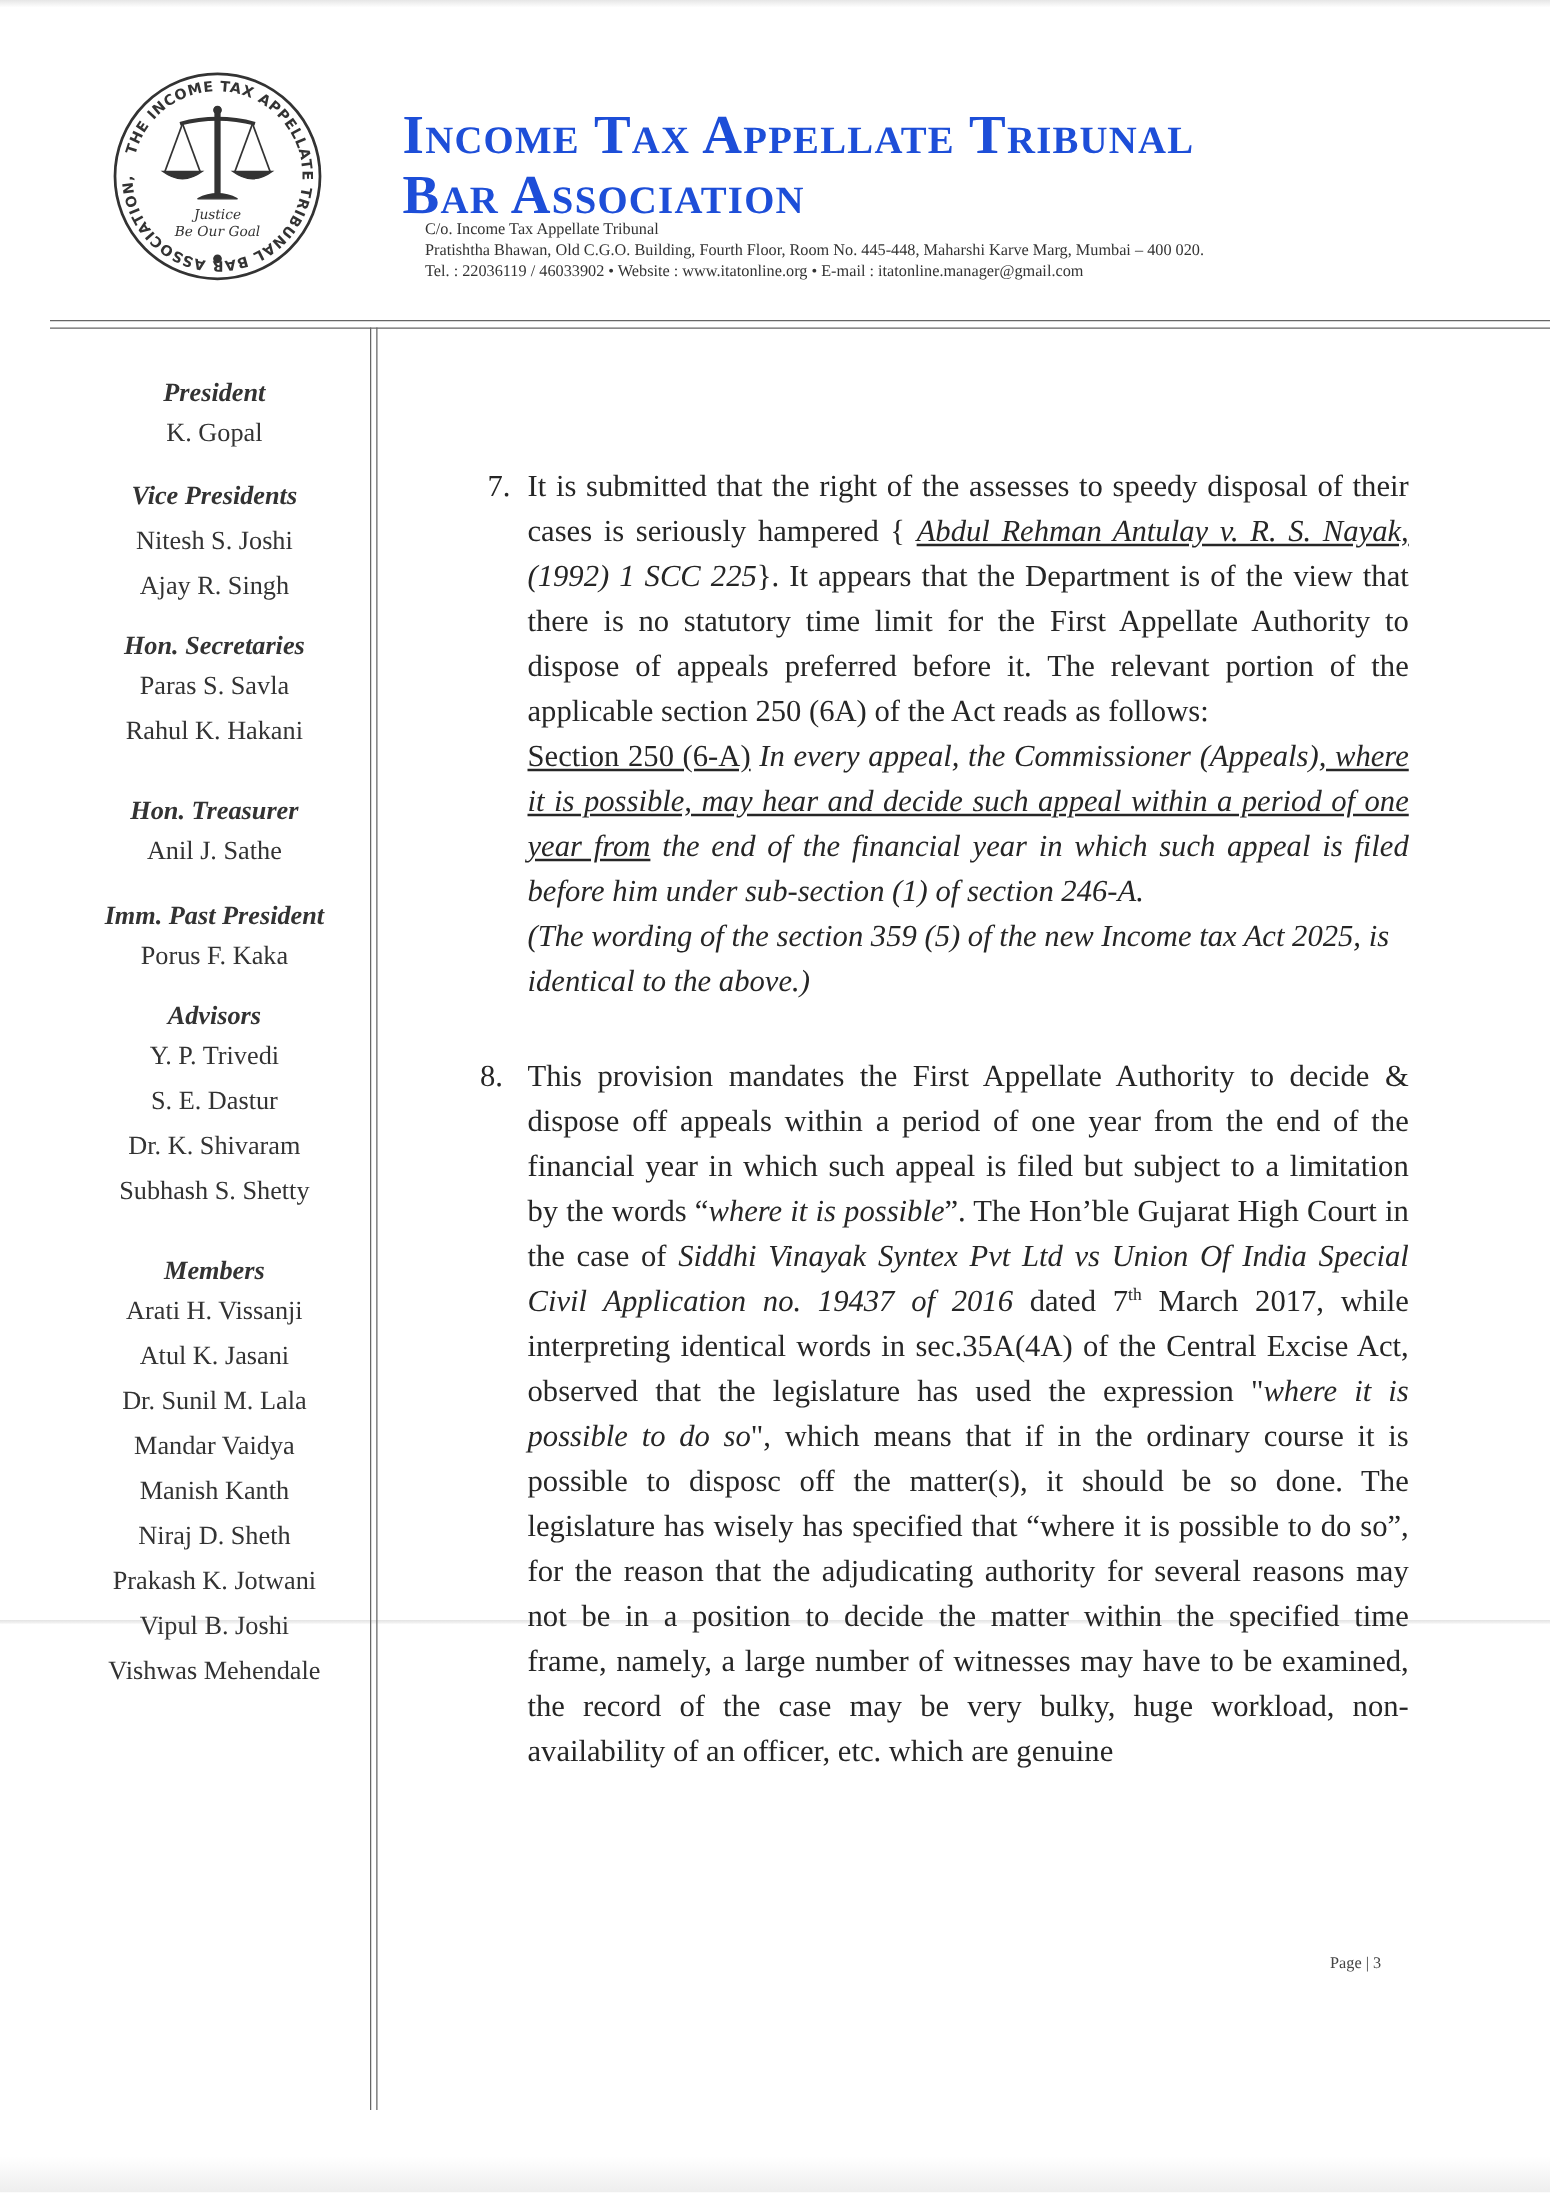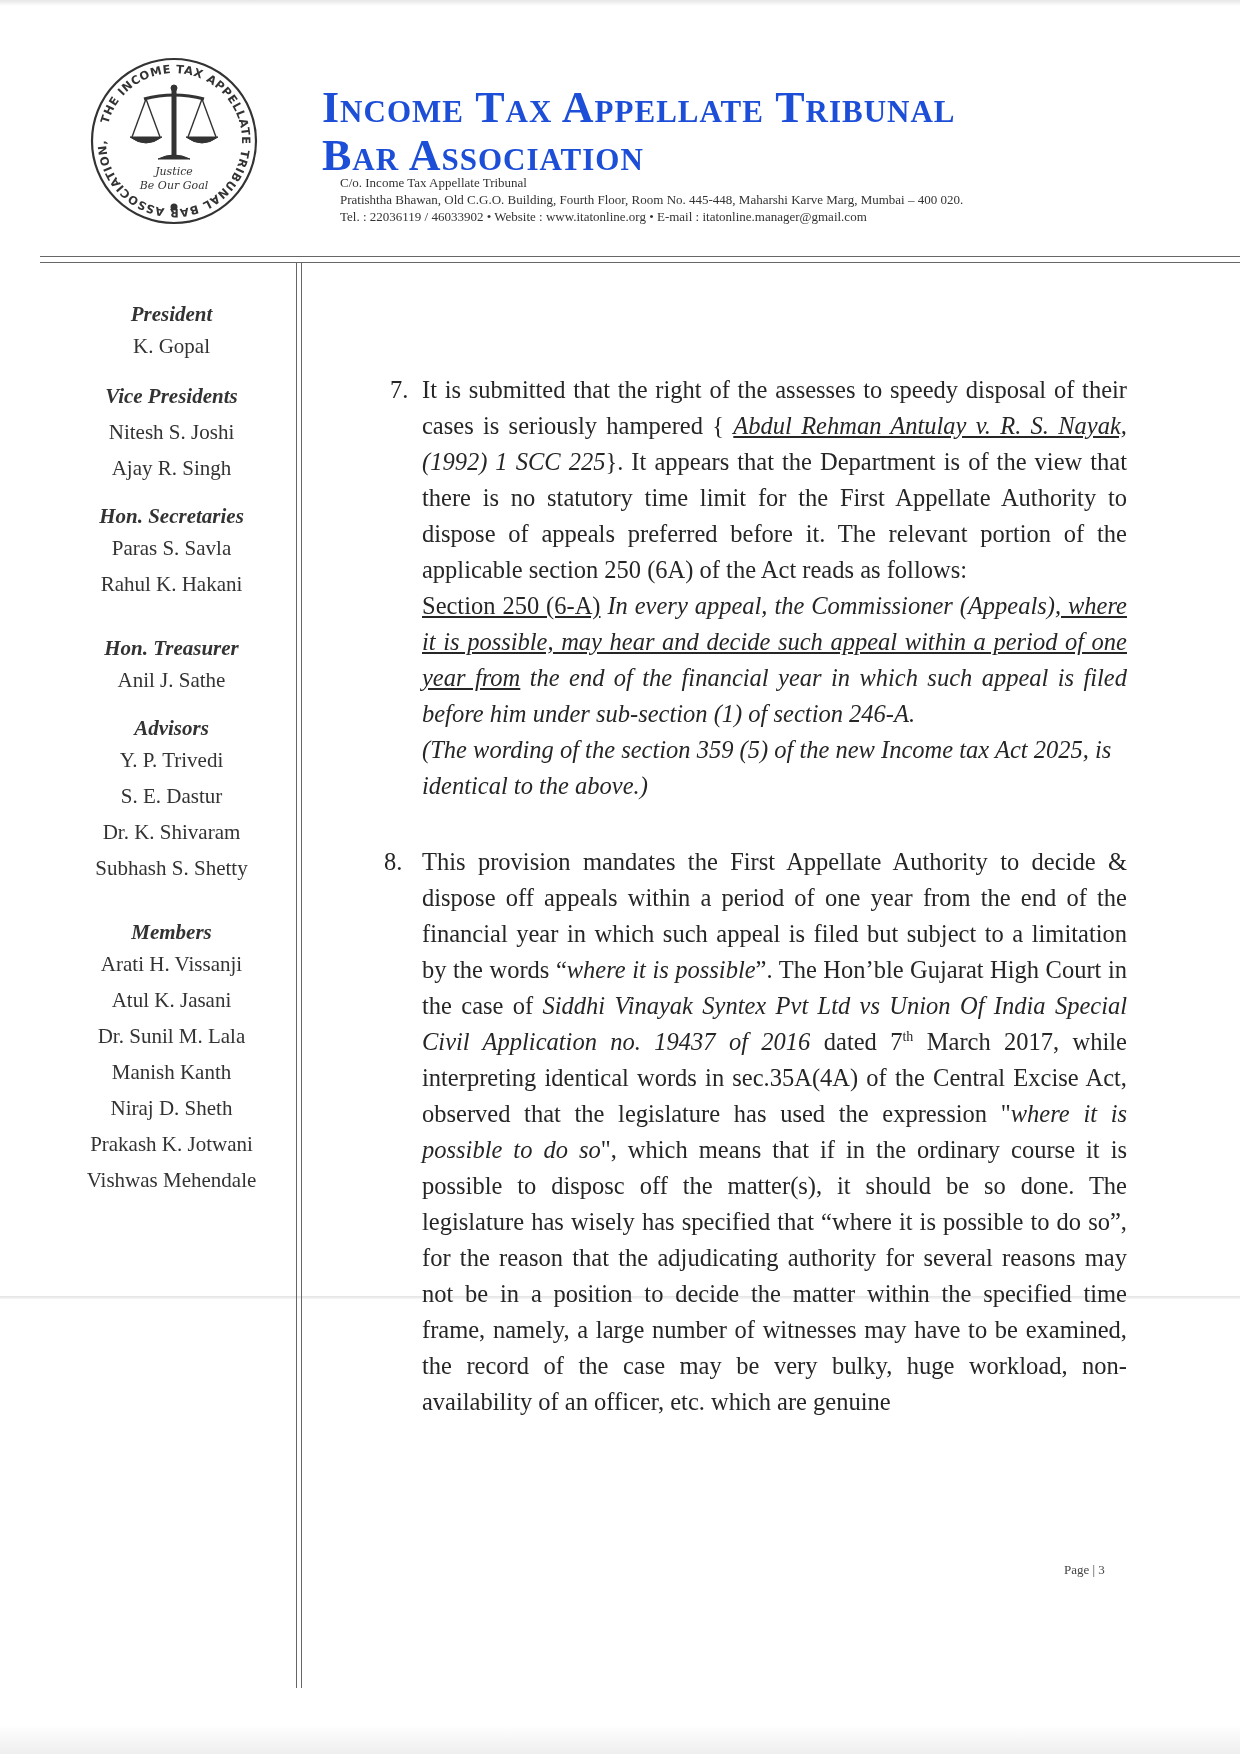--- a/index.html
+++ b/index.html
@@ -116,35 +116,41 @@
   </div>
   <div class="sb-group" style="margin-top:16px;">
     <div class="sb-title">Hon. Secretaries</div>
     <div class="sb-name">Paras S. Savla</div>
     <div class="sb-name">Rahul K. Hakani</div>
   </div>
   <div class="sb-group" style="margin-top:32px;">
     <div class="sb-title">Hon. Treasurer</div>
     <div class="sb-name">Anil J. Sathe</div>
   </div>
+  <div class="sb-group" style="margin-top:20px;">
+    <div class="sb-title">Imm. Past President</div>
+    <div class="sb-name">Porus F. Kaka</div>
+  </div>
   <div class="sb-group" style="margin-top:16px;">
     <div class="sb-title">Advisors</div>
     <div class="sb-name">Y. P. Trivedi</div>
     <div class="sb-name">S. E. Dastur</div>
     <div class="sb-name">Dr. K. Shivaram</div>
     <div class="sb-name">Subhash S. Shetty</div>
   </div>
   <div class="sb-group" style="margin-top:32px;">
     <div class="sb-title">Members</div>
     <div class="sb-name">Arati H. Vissanji</div>
     <div class="sb-name">Atul K. Jasani</div>
     <div class="sb-name">Dr. Sunil M. Lala</div>
+    <div class="sb-name">Mandar Vaidya</div>
     <div class="sb-name">Manish Kanth</div>
     <div class="sb-name">Niraj D. Sheth</div>
     <div class="sb-name">Prakash K. Jotwani</div>
+    <div class="sb-name">Vipul B. Joshi</div>
     <div class="sb-name">Vishwas Mehendale</div>
   </div>
 </div>
 
 <div class="body">
   <div class="para">
     <span class="num">7.</span>
     <span>It is submitted that the right of the assesses to speedy disposal of their cases is seriously hampered { </span><span class="it u">Abdul Rehman Antulay v. R. S. Nayak,</span><span class="it"> (1992) 1 SCC 225</span><span>}. It appears that the Department is of the view that there is no statutory time limit for the First Appellate Authority to dispose of appeals preferred before it. The relevant portion of the applicable section 250 (6A) of the Act reads as follows:</span>
     <div>
       <span class="bd u">Section 250 (6-A)</span><span class="it"> In every appeal, the Commissioner (Appeals)</span><span class="it u">, where it is possible, may hear and decide such appeal within a period of one year from</span><span class="it"> the end of the financial year in which such appeal is filed before him under sub-section (1) of section 246-A.</span>

